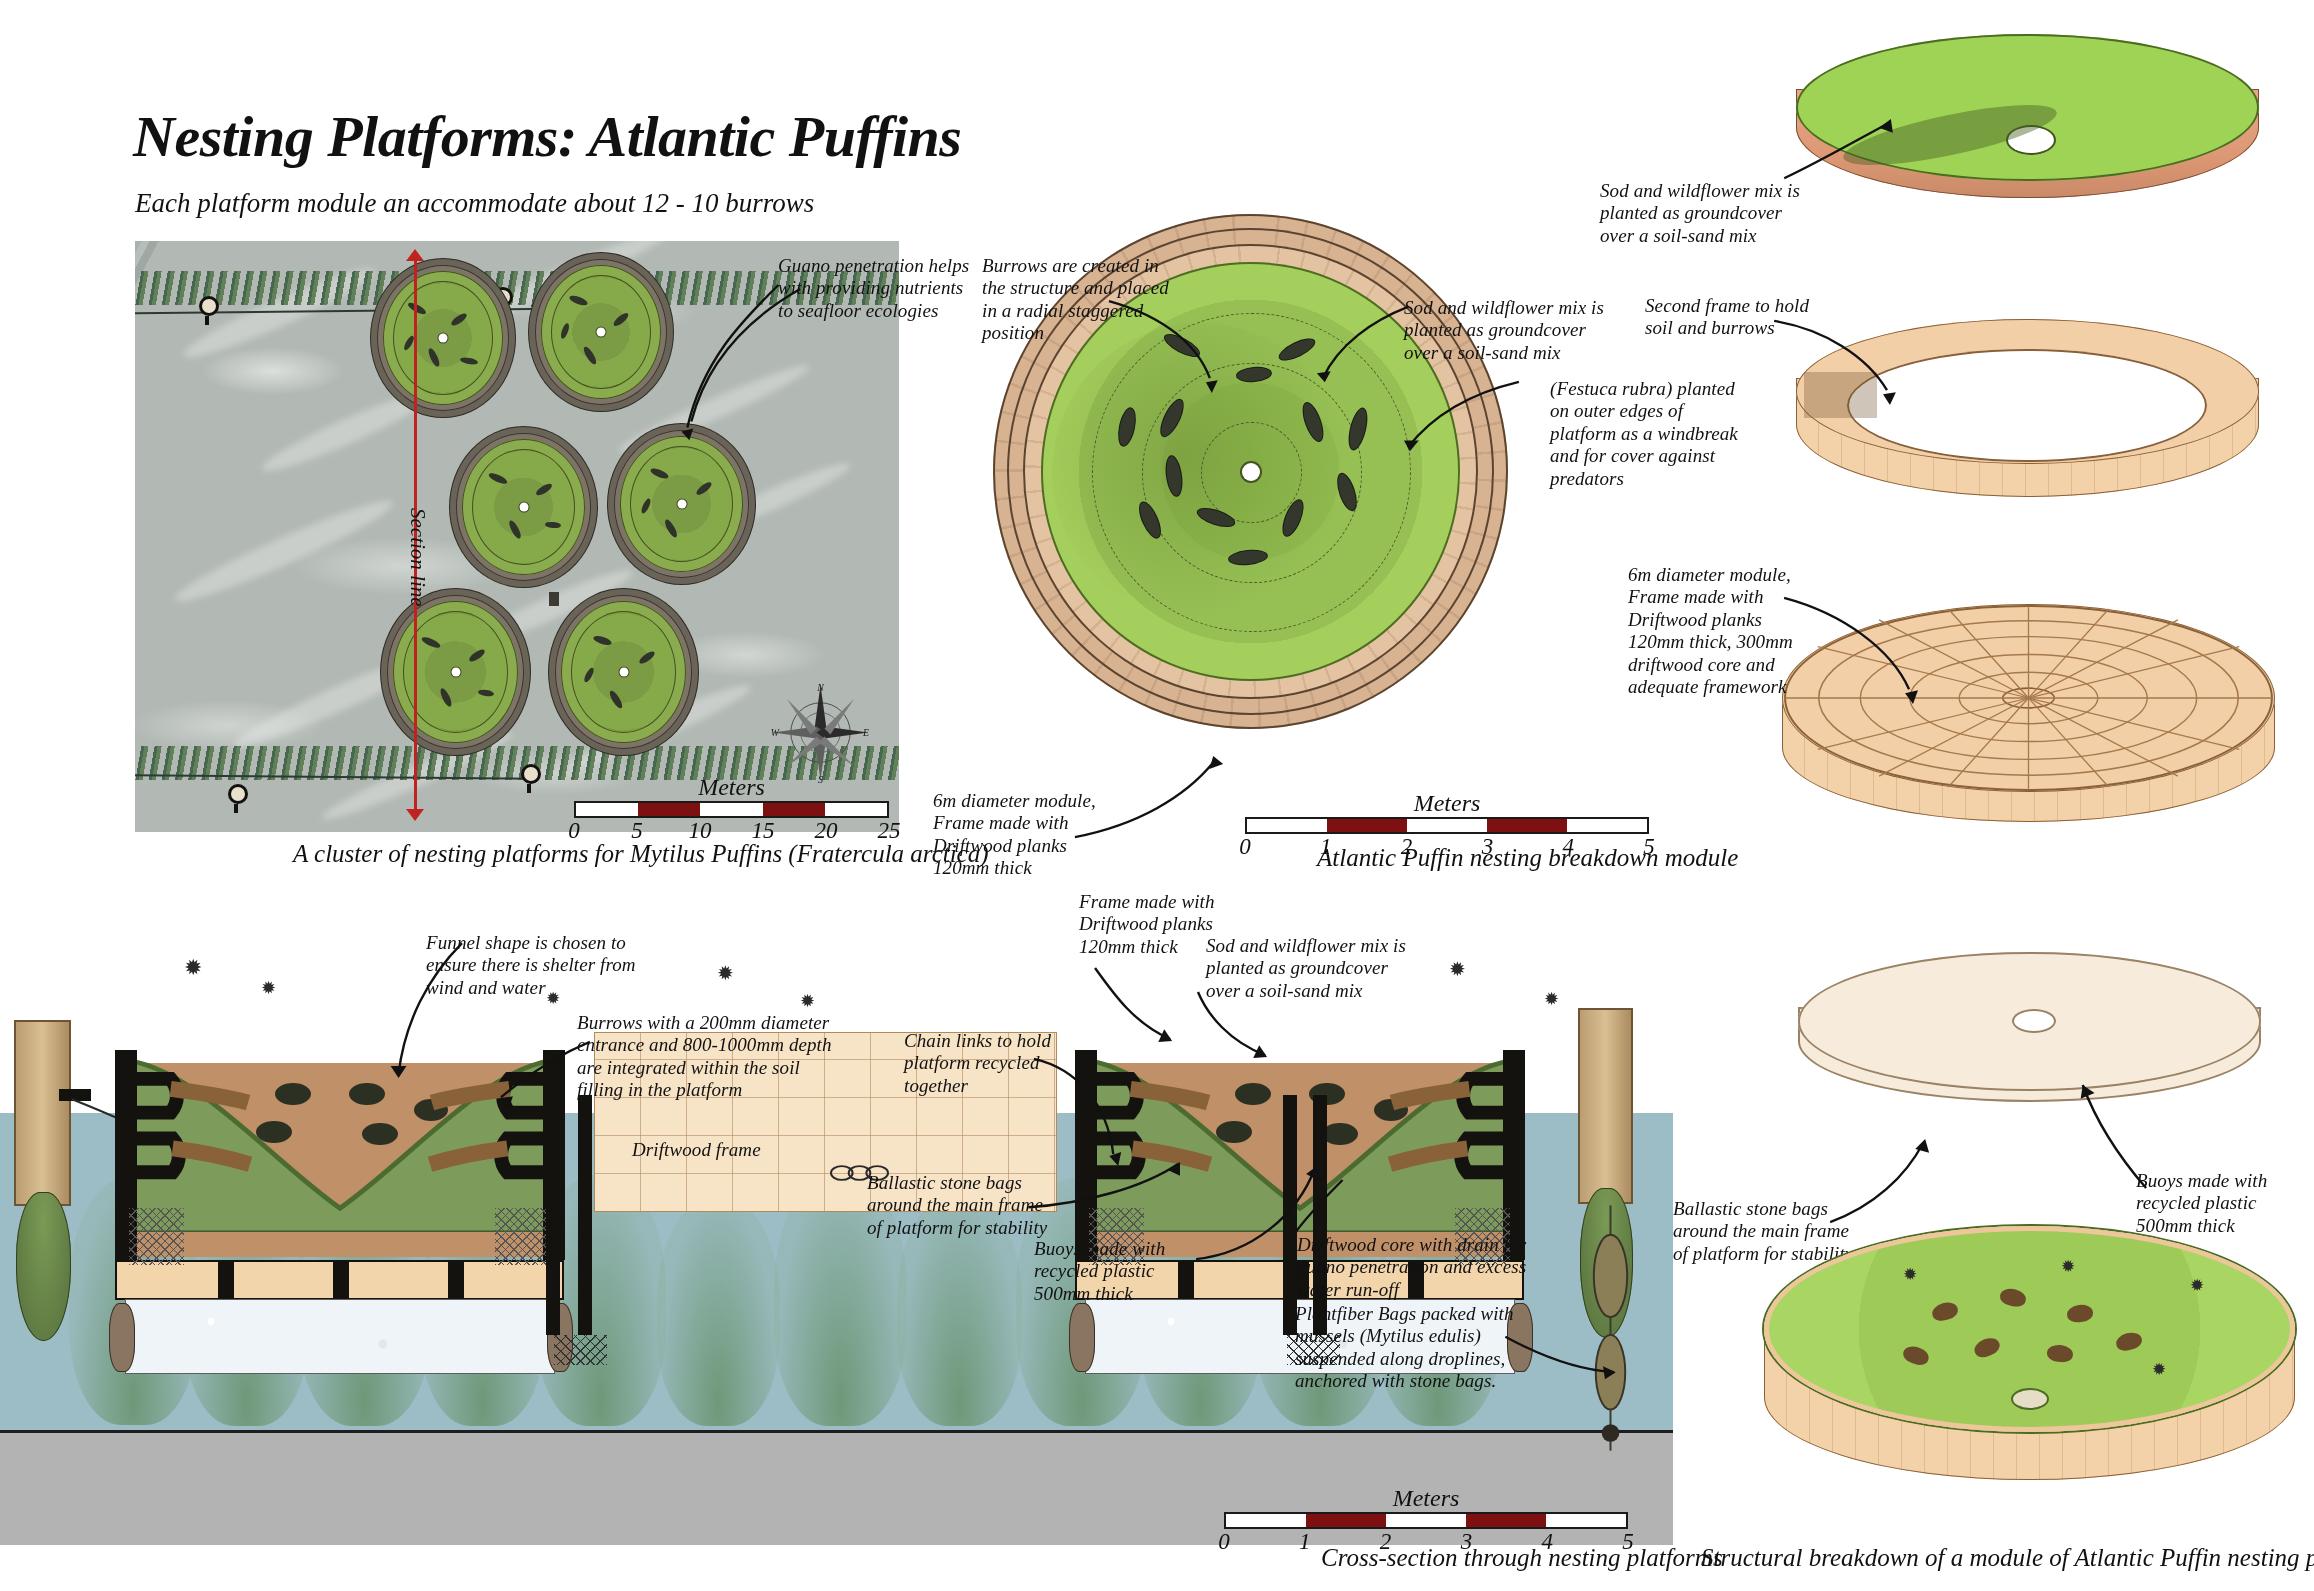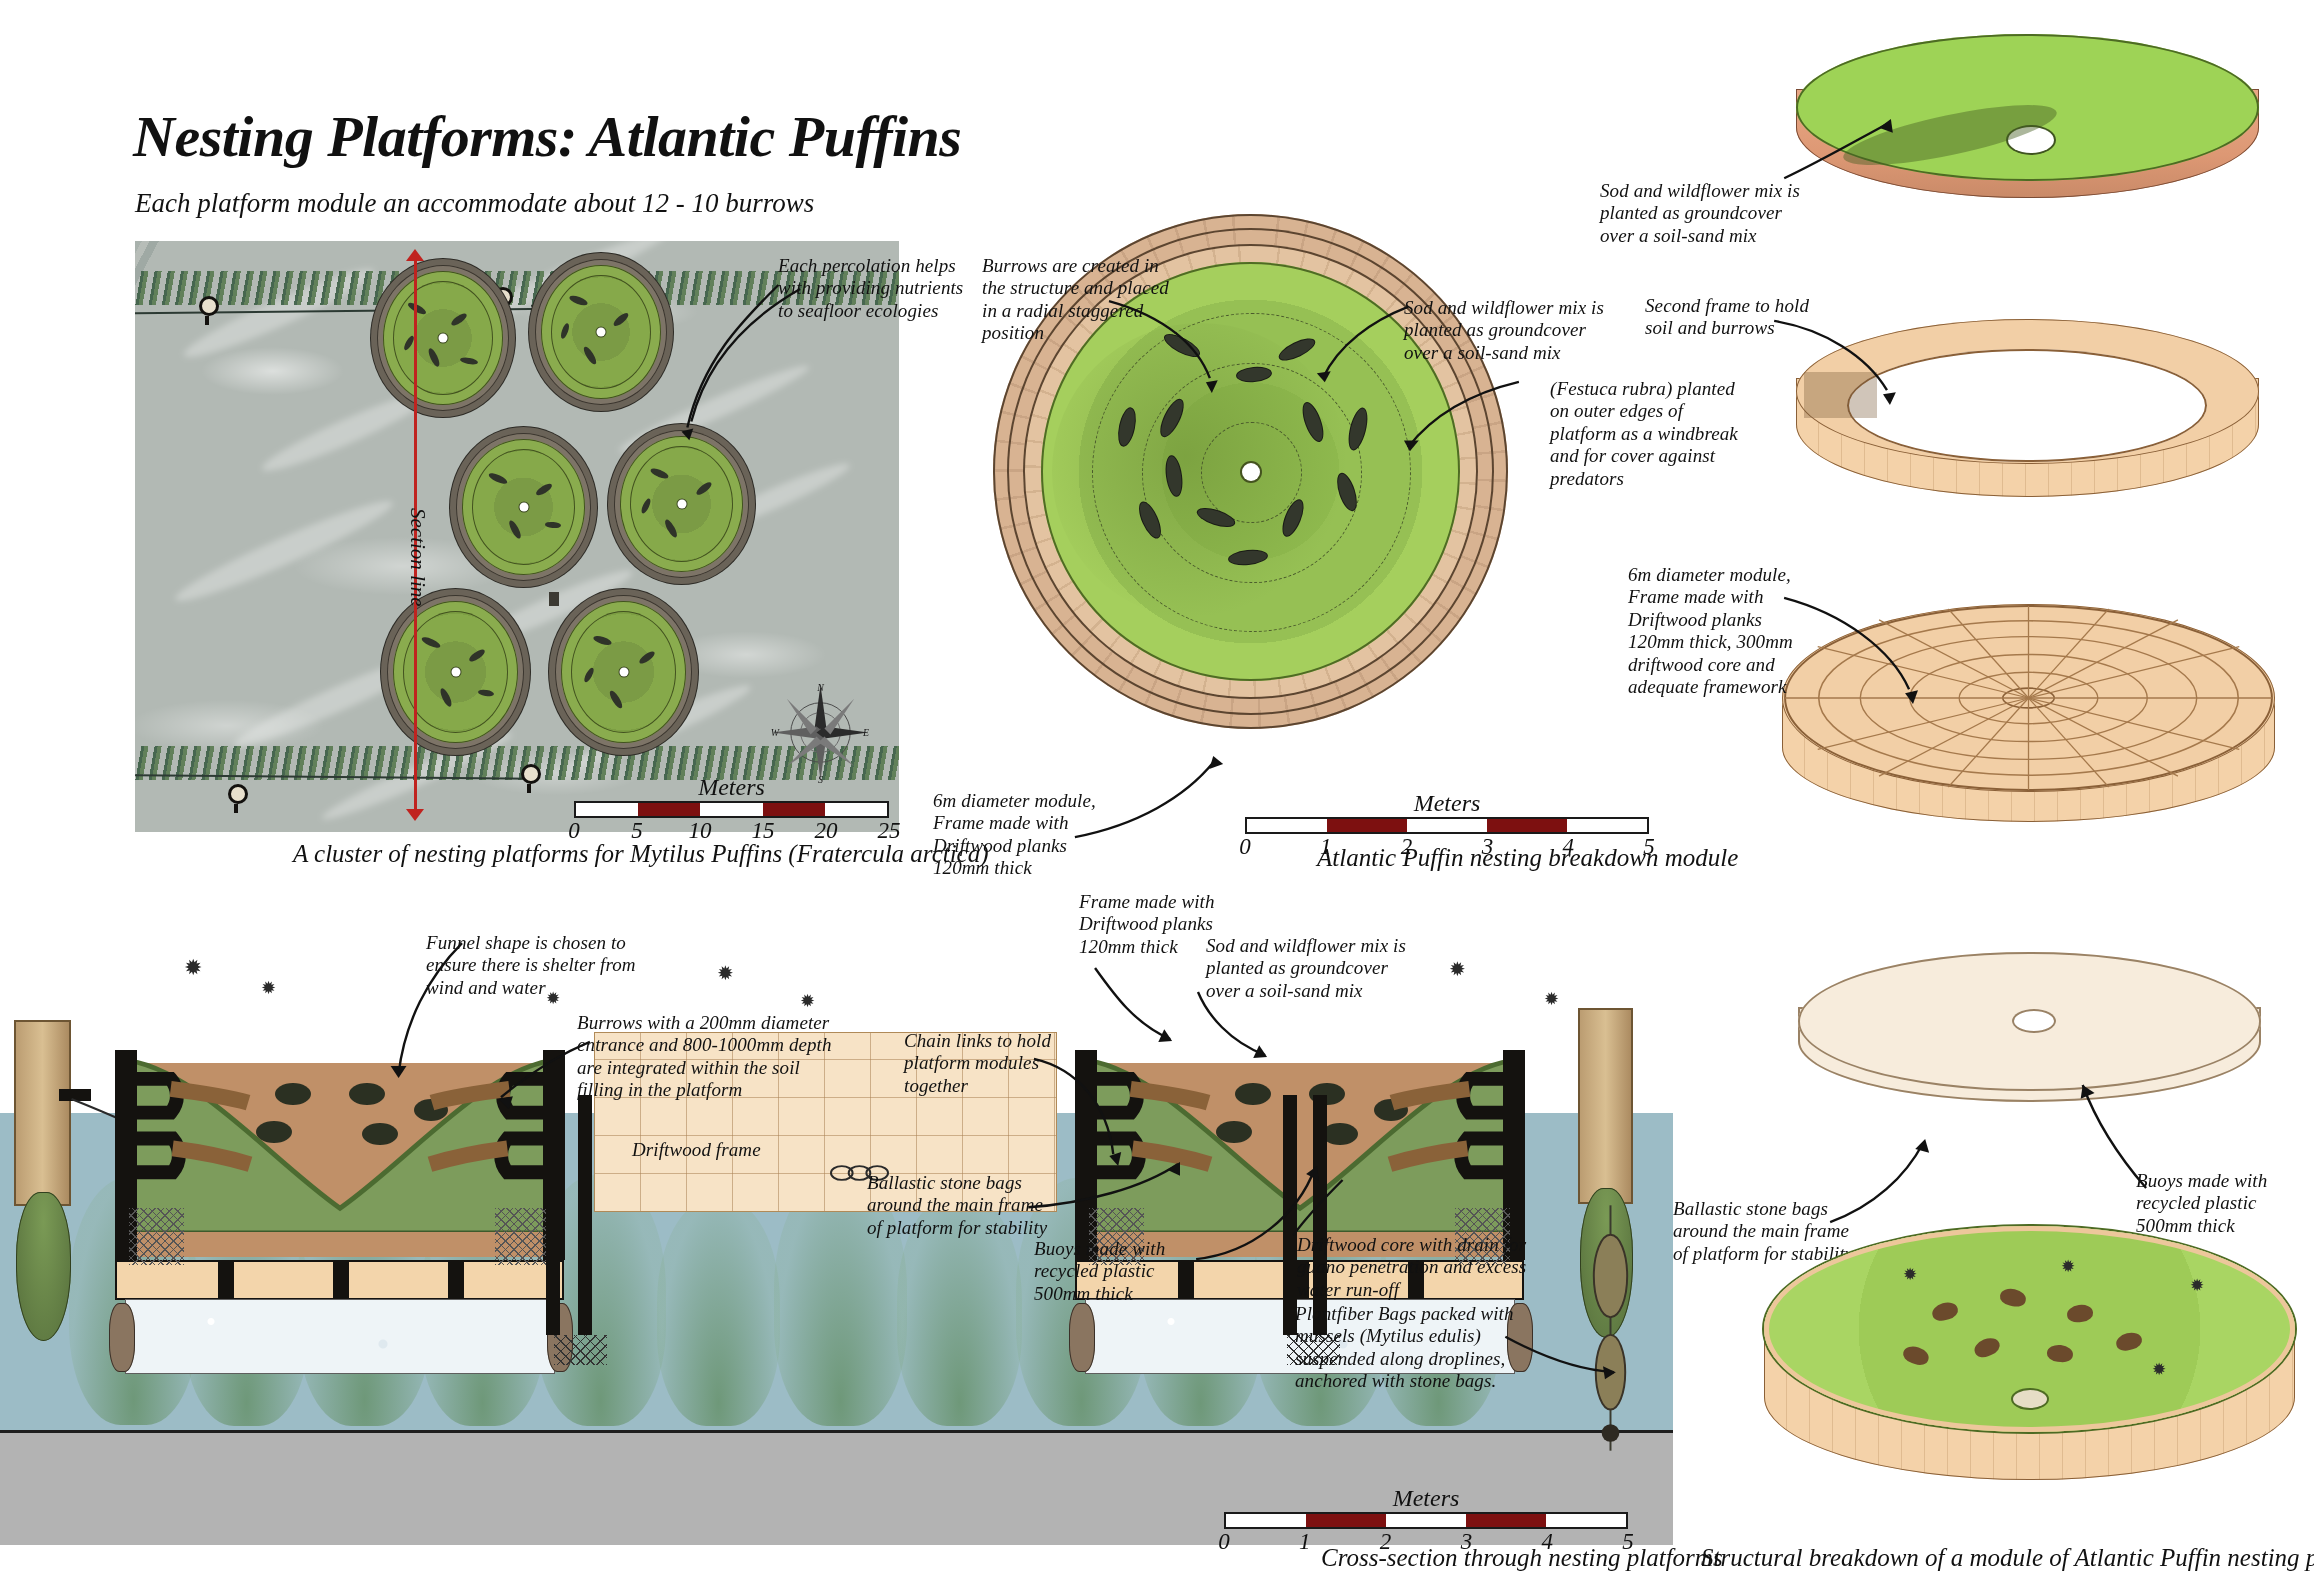--- a/index.html
+++ b/index.html
@@ -293,21 +293,21 @@
     <span style="left:20%">5</span>
     <span style="left:40%">10</span>
     <span style="left:60%">15</span>
     <span style="left:80%">20</span>
     <span style="left:100%">25</span>
   </div>
 </div>
 
 <div class="abs caption" style="left:293px;top:840px;white-space:nowrap;">A cluster of nesting platforms for Mytilus Puffins (Fratercula arctica)</div>
 
-<div class="abs note" style="left:778px;top:255px;width:248px;white-space:pre-line;">Each percolation helps
+<div class="abs note" style="left:778px;top:255px;width:248px;white-space:pre-line;">Guano penetration helps
 with providing nutrients
 to seafloor ecologies</div>
 <svg class="abs" style="left:630px;top:283px;width:178px;height:188px;overflow:visible;pointer-events:none;" viewBox="0 0 180 190" width="178" height="188">
   <path class="leader" d="M172 6 C130 30, 80 70, 62 140"></path>
   <path class="leader" d="M150 2 C116 36, 74 76, 58 146"></path>
   <path d="M52 150 l12 -3 l-4 12 z" fill="#111"></path>
 </svg>
 
 <div class="abs" id="planwrap">
   <div id="plancirc"></div>
@@ -660,21 +660,21 @@
 <div class="abs note" style="left:577px;top:1012px;width:297px;white-space:pre-line;">Burrows with a 200mm diameter
 entrance and 800-1000mm depth
 are integrated within the soil
 filling in the platform</div>
 <svg class="abs" style="left:487px;top:1038px;width:109px;height:79px;overflow:visible;pointer-events:none;" viewBox="0 0 110 80" width="109" height="79">
   <path class="leader" d="M104 4 C70 18, 38 40, 14 60"></path>
   <path d="M12 62 l14 -3 l-4 13 z" fill="#111"></path>
 </svg>
 
 <div class="abs note" style="left:904px;top:1030px;width:218px;white-space:pre-line;">Chain links to hold
-platform modules
+platform recycled
 together</div>
 <svg class="abs" style="left:1032px;top:1043px;width:109px;height:119px;overflow:visible;pointer-events:none;" viewBox="0 0 110 120" width="109" height="119">
   <path class="leader" d="M2 16 C46 26, 76 62, 82 112"></path>
   <path d="M78 114 l12 -4 l-3 14 z" fill="#111"></path>
 </svg>
 
 <div class="abs note" style="left:632px;top:1139px;white-space:pre-line;">Driftwood frame</div>
 
 <div class="abs note" style="left:1079px;top:891px;width:228px;white-space:pre-line;">Frame made with
 Driftwood planks

